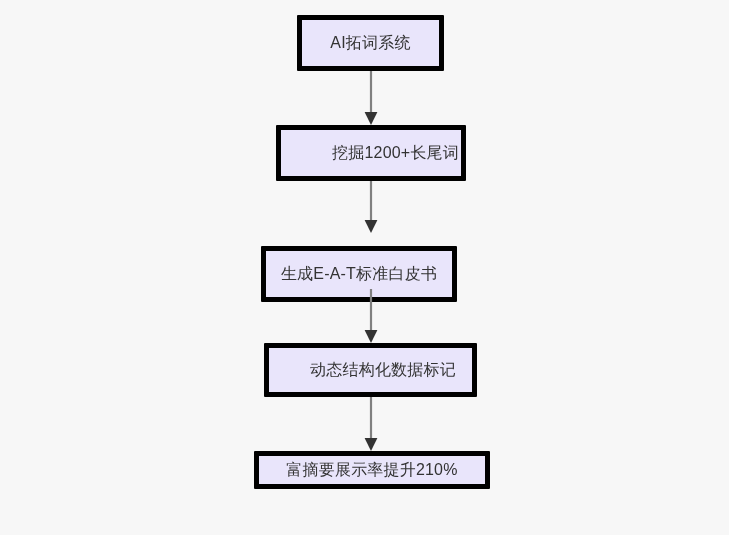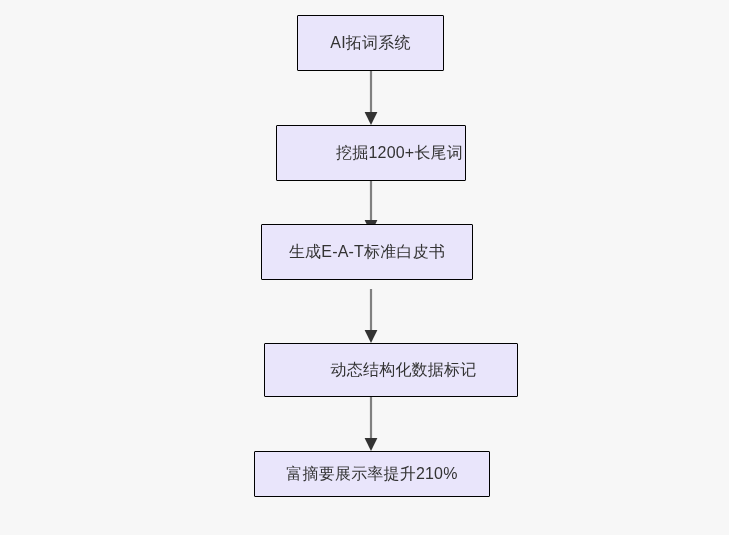--- a/index.html
+++ b/index.html
@@ -18,21 +18,21 @@
   #flowchart {
     position: relative;
     width: 729px;
     height: 535px;
   }
 
   .node {
     position: absolute;
     box-sizing: border-box;
     background: #e9e5fb;
-    border: 1px solid #000000;
+    border: 5px solid #000000;
     border-radius: 1px;
     display: flex;
     align-items: center;
     justify-content: center;
     color: #333333;
     font-size: 16px;
     line-height: 1;
     letter-spacing: 0.2px;
     white-space: nowrap;
   }
@@ -72,39 +72,39 @@
     <span class="node-label">挖掘1200+长尾词</span>
   </div>
 
   <div class="edge" style="left:359px; top:181px; height:52px;">
     <svg width="24" height="52" viewBox="0 0 24 52">
       <line x1="12" y1="0" x2="12" y2="43" stroke="#808080" stroke-width="2.2"></line>
       <polygon points="12,52 5.6,39 18.4,39" fill="#333333"></polygon>
     </svg>
   </div>
 
-  <div class="node" style="left:261px; top:224px; width:212px; height:56px;">
+  <div class="node" style="left:261px; top:246px; width:196px; height:56px;">
     <span class="node-label">生成E-A-T标准白皮书</span>
   </div>
 
   <div class="edge" style="left:359px; top:289px; height:54px;">
     <svg width="24" height="54" viewBox="0 0 24 54">
       <line x1="12" y1="0" x2="12" y2="45" stroke="#808080" stroke-width="2.2"></line>
       <polygon points="12,54 5.6,41 18.4,41" fill="#333333"></polygon>
     </svg>
   </div>
 
-  <div class="node" style="left:264px; top:343px; width:254px; height:54px;padding-left:25px;">
+  <div class="node" style="left:264px; top:343px; width:213px; height:54px;padding-left:25px;">
     <span class="node-label">动态结构化数据标记</span>
   </div>
 
   <div class="edge" style="left:359px; top:397px; height:54px;">
     <svg width="24" height="54" viewBox="0 0 24 54">
       <line x1="12" y1="0" x2="12" y2="45" stroke="#808080" stroke-width="2.2"></line>
       <polygon points="12,54 5.6,41 18.4,41" fill="#333333"></polygon>
     </svg>
   </div>
 
-  <div class="node" style="left:254px; top:451px; width:236px; height:46px;">
+  <div class="node" style="left:254px; top:451px; width:236px; height:38px;">
     <span class="node-label">富摘要展示率提升210%</span>
   </div>
 
 </div>
 
 </body></html>

